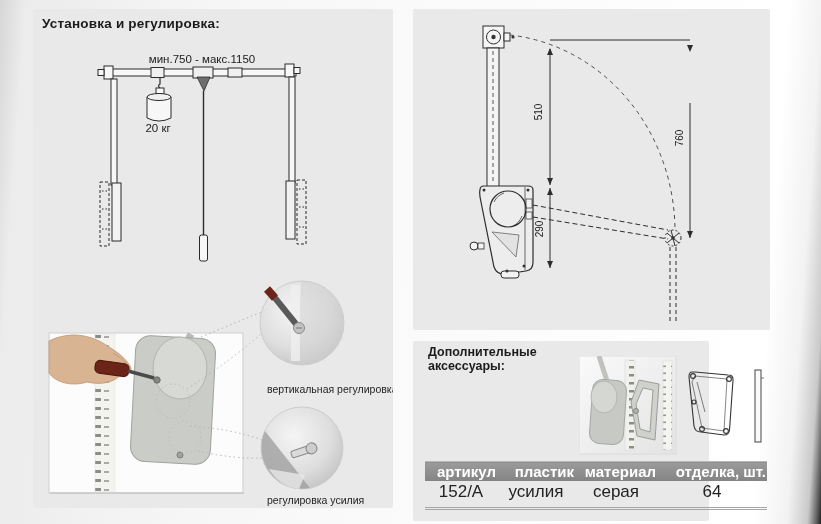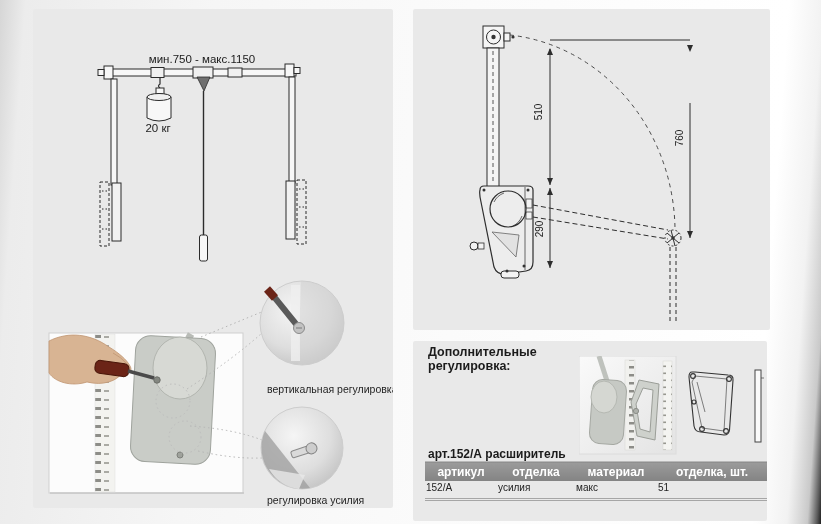--- a/index.html
+++ b/index.html
@@ -6,55 +6,56 @@
   body{
     width:821px;height:524px;overflow:hidden;position:relative;
     font-family:"Liberation Sans", sans-serif;
     background:linear-gradient(94deg,
       #d6d6d6 0%, #ececec 3%, #f6f6f6 25%, #fbfbfb 55%,
       #ffffff 92%, #f2f2f2 96%, #c9c9c9 98.4%, #5a5a5a 99.5%, #1f1f1f 100%);
   }
   .panel{position:absolute;background:#e9e9e9;border-radius:2px;}
   #left-panel{left:33px;top:9px;width:360px;height:499px;}
   #right-top-panel{left:413px;top:9px;width:357px;height:321px;}
-  #right-bottom-panel{left:413px;top:341px;width:354px;height:180px;}
+  #right-bottom-panel{left:413px;top:341px;width:296px;height:180px;}
   .panel-title{
     position:absolute;left:9px;top:7px;margin:0;
     font-size:13.5px;font-weight:bold;color:#1b1b1b;letter-spacing:.2px;
   }
   .acc-title{
     position:absolute;left:15px;top:4px;margin:0;
     font-size:12.5px;font-weight:bold;color:#1b1b1b;line-height:14px;
   }
   .acc-caption{
     position:absolute;left:15px;top:106px;margin:0;
     font-size:12px;font-weight:bold;color:#1b1b1b;
   }
   .svg-abs{position:absolute;}
   table.acc-table{
     position:absolute;left:12px;top:120px;width:334px;
     border-collapse:collapse;table-layout:fixed;
   }
   table.acc-table th{
     background:linear-gradient(#9b9b9b,#838383);
-    color:#ffffff;font-size:12px;font-weight:bold;
-    height:17px;text-align:center;border-top:1px solid #b9b9b9;
+    color:#ffffff;font-size:15px;font-weight:bold;
+    height:17px;text-align:right;border-top:1px solid #b9b9b9;
   }
   table.acc-table td{
-    font-size:10px;color:#222;
+    font-size:17px;color:#222;text-align:center;
     padding-bottom:5px;
   }
   table.acc-table tbody tr{border-bottom:3px double #a6a6a6;}
   .c1{width:70px}.c2{width:76px}.c3{width:80px}.c4{width:108px}
   svg text{font-family:"Liberation Sans", sans-serif;}
 </style>
 </head>
 <body>
 
 <section class="panel" id="left-panel">
+  <h2 class="panel-title">Установка и регулировка:</h2>
 
   <svg class="svg-abs" style="left:0;top:30px" width="360" height="240" viewBox="0 0 360 240">
     <g stroke="#2b2b2b" stroke-width="1" fill="none">
 
       <text x="169" y="24" text-anchor="middle" font-size="11.5" fill="#1b1b1b" stroke="none">мин.750 - макс.1150</text>
 
       <g>
         <rect x="77" y="30" width="186" height="7" fill="#f7f7f7"></rect>
         <rect x="118" y="28.5" width="13" height="10" fill="#f0f0f0"></rect>
         <rect x="160" y="28" width="20" height="11" fill="#f0f0f0"></rect>
@@ -242,21 +243,21 @@
         <polygon points="274,222 280,222 277,229" fill="#2d2d2d" stroke="none"></polygon>
         <text transform="rotate(-90 270 129)" x="270" y="129" text-anchor="middle" font-size="10" fill="#1b1b1b" stroke="none">760</text>
       </g>
     </g>
   </svg>
 </section>
 
 <section class="panel" id="right-bottom-panel">
   <h3 class="acc-title">
     <span>Дополнительные</span><br>
-    <span>регулировка:</span>
+    <span>аксессуары:</span>
   </h3>
 
   <svg class="svg-abs" style="left:166px;top:15px" width="191" height="102" viewBox="0 0 191 102">
     <defs>
       <linearGradient id="photoGrad" x1="0" y1="0" x2="1" y2="1">
         <stop offset="0%" stop-color="#fafafa"></stop>
           <stop offset="100%" stop-color="#e3e3e3"></stop>
       </linearGradient>
       <pattern id="perf2" width="16" height="8" patternUnits="userSpaceOnUse">
         <rect width="16" height="8" fill="#f1f1ee"></rect>
@@ -291,33 +292,32 @@
       <circle cx="9" cy="34" r="2"></circle>
       <path d="M12 14 L20 44" stroke-width=".6"></path>
     </g>
 
     <g transform="translate(176,14)">
       <rect x="0" y="0" width="6" height="72" fill="#fafafa" stroke="#444" stroke-width="1"></rect>
       <line x1="6" y1="8" x2="9" y2="8" stroke="#444" stroke-width=".7"></line>
     </g>
   </svg>
 
-  <p class="acc-caption">арт.152/А расширитель</p>
 
   <table class="acc-table">
     <thead>
       <tr>
         <th class="c1">артикул</th>
-        <th class="c2">отделка</th>
+        <th class="c2">пластик</th>
         <th class="c3">материал</th>
         <th class="c4">отделка, шт.</th>
       </tr>
     </thead>
     <tbody>
       <tr>
         <td>152/А</td>
         <td>усилия</td>
-        <td>макс</td>
-        <td>51</td>
+        <td>серая</td>
+        <td>64</td>
       </tr>
     </tbody>
   </table>
 </section>
 
 </body></html>

